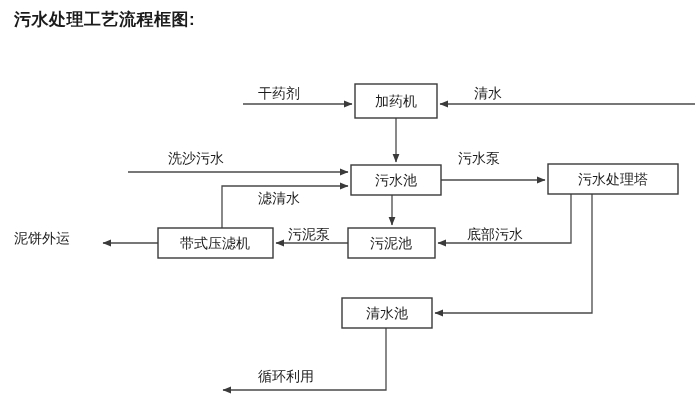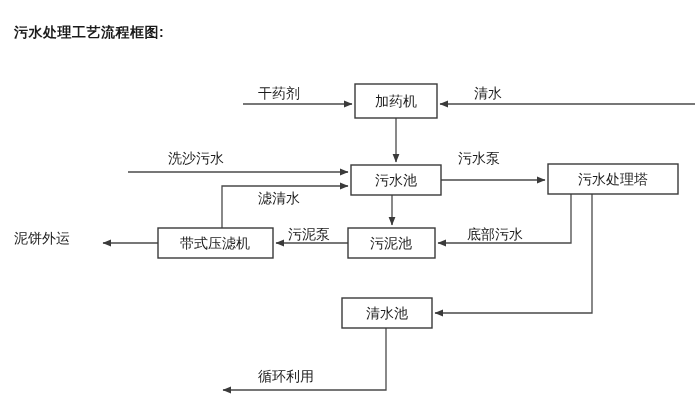--- a/index.html
+++ b/index.html
@@ -17,22 +17,22 @@
   #canvas {
     position: absolute;
     left: 0;
     top: 0;
     width: 700px;
     height: 420px;
   }
   .page-title {
     position: absolute;
     left: 14px;
-    top: 24px;
-    font-size: 14px;
+    top: 8px;
+    font-size: 17px;
     font-weight: bold;
     color: #1b1b1b;
     letter-spacing: 0.5px;
     white-space: nowrap;
   }
   .box-label {
     font-size: 14px;
     fill: #1b1b1b;
     font-family: "Liberation Sans", "DejaVu Sans", sans-serif;
   }

